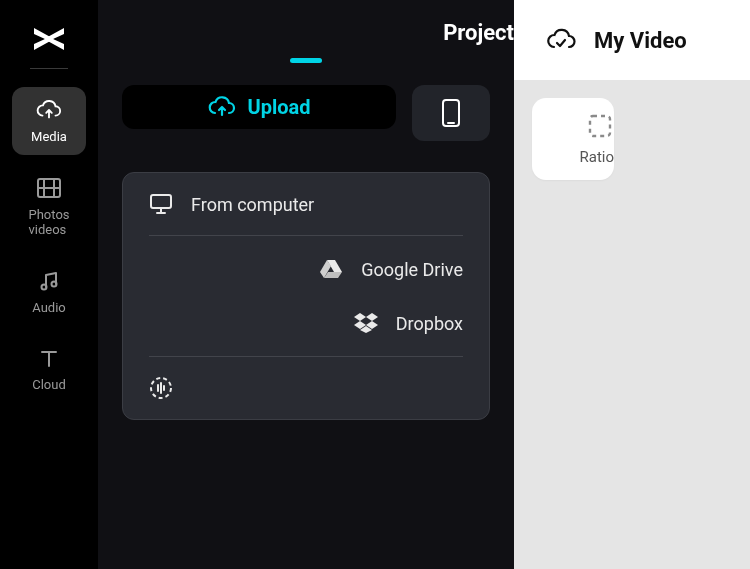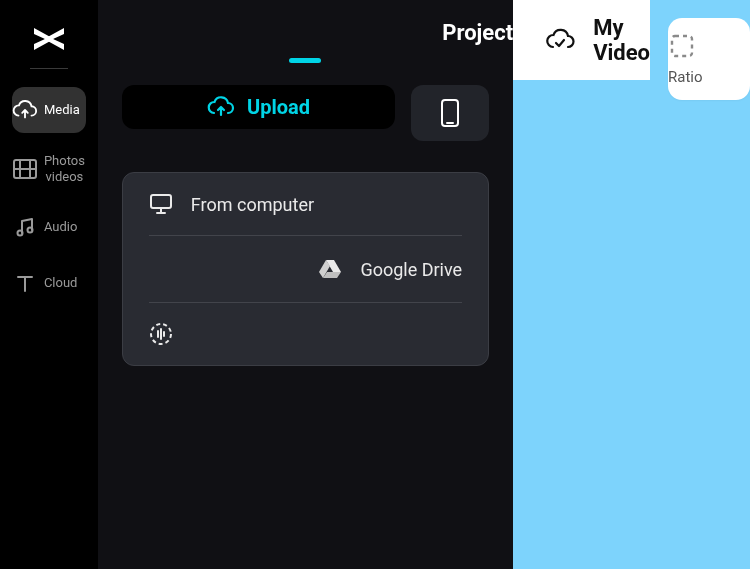--- a/index.html
+++ b/index.html
@@ -29,30 +29,29 @@
   }
   .logo-divider {
     width: 38px;
     height: 1px;
     background: #3a3a3a;
     margin-bottom: 18px;
   }
   .sidebar-item {
     width: 74px;
     display: flex;
-    flex-direction: row;
+    flex-direction: column;
     align-items: center;
     gap: 6px;
     padding: 10px 0;
     border-radius: 12px;
     color: #9a9a9a;
     font-size: 13px;
     cursor: pointer;
     margin-bottom: 10px;
-    text-align: center;
     line-height: 1.2;
   }
   .sidebar-item.active {
     background: #323232;
     color: #fff;
   }
   .sidebar-item .icon {
     width: 26px;
     height: 26px;
     display: flex;
@@ -153,23 +152,23 @@
   .dd-icon {
     width: 24px;
     height: 24px;
     display: flex;
     align-items: center;
     justify-content: center;
     flex-shrink: 0;
   }
   .right-panel {
     flex: 1;
-    background: #7dd3fc;
-    display: flex;
-    flex-direction: row;
+    background: #e5e5e5;
+    display: flex;
+    flex-direction: column;
   }
   .right-header {
     height: 80px;
     background: #fff;
     display: flex;
     align-items: center;
     gap: 18px;
     padding-left: 32px;
   }
   .right-header .title {
@@ -180,21 +179,21 @@
   .right-body {
     padding: 18px 0 0 18px;
   }
   .ratio-card {
     width: 82px;
     height: 82px;
     background: #fff;
     border-radius: 14px;
     display: flex;
     flex-direction: column;
-    align-items: flex-start;
+    align-items: flex-end;
     justify-content: center;
     gap: 8px;
     cursor: pointer;
     box-shadow: 0 1px 2px rgba(0,0,0,0.04);
   }
   .ratio-card .label {
     font-size: 15px;
     color: #555;
   }
   svg { display: block; }
@@ -298,20 +297,28 @@
       <div class="dd-item">
         <span class="dd-icon">
           <svg width="22" height="20" viewBox="0 0 22 20">
             <path d="M7 1h8l7 12h-8z" fill="#eaeaea"></path>
             <path d="M7 1L0 13l4 6 7-12z" fill="#cfcfcf"></path>
             <path d="M4 19h14l4-6H8z" fill="#bfbfbf"></path>
           </svg>
         </span>
         <span>Google Drive</span>
       </div>
+      <div class="dd-item">
+        <span class="dd-icon">
+          <svg width="24" height="20" viewBox="0 0 24 20">
+            <path d="M6 0L0 4l6 4 6-4zM18 0l-6 4 6 4 6-4zM6 8L0 12l6 4 6-4zM18 8l-6 4 6 4 6-4zM12 13l-6 4 6 3 6-3z" fill="#eaeaea"></path>
+          </svg>
+        </span>
+        <span>Dropbox</span>
+      </div>
     </div>
     <div class="dd-sep"></div>
     <div class="dd-section">
       <div class="dd-item">
         <span class="dd-icon">
           <svg width="24" height="24" viewBox="0 0 24 24">
             <circle cx="12" cy="12" r="10" fill="none" stroke="#eaeaea" stroke-width="2" stroke-dasharray="4 3"></circle>
             <path d="M9 9v6M12 7v10M15 10v4" stroke="#eaeaea" stroke-width="2" stroke-linecap="round"></path>
           </svg>
         </span>

